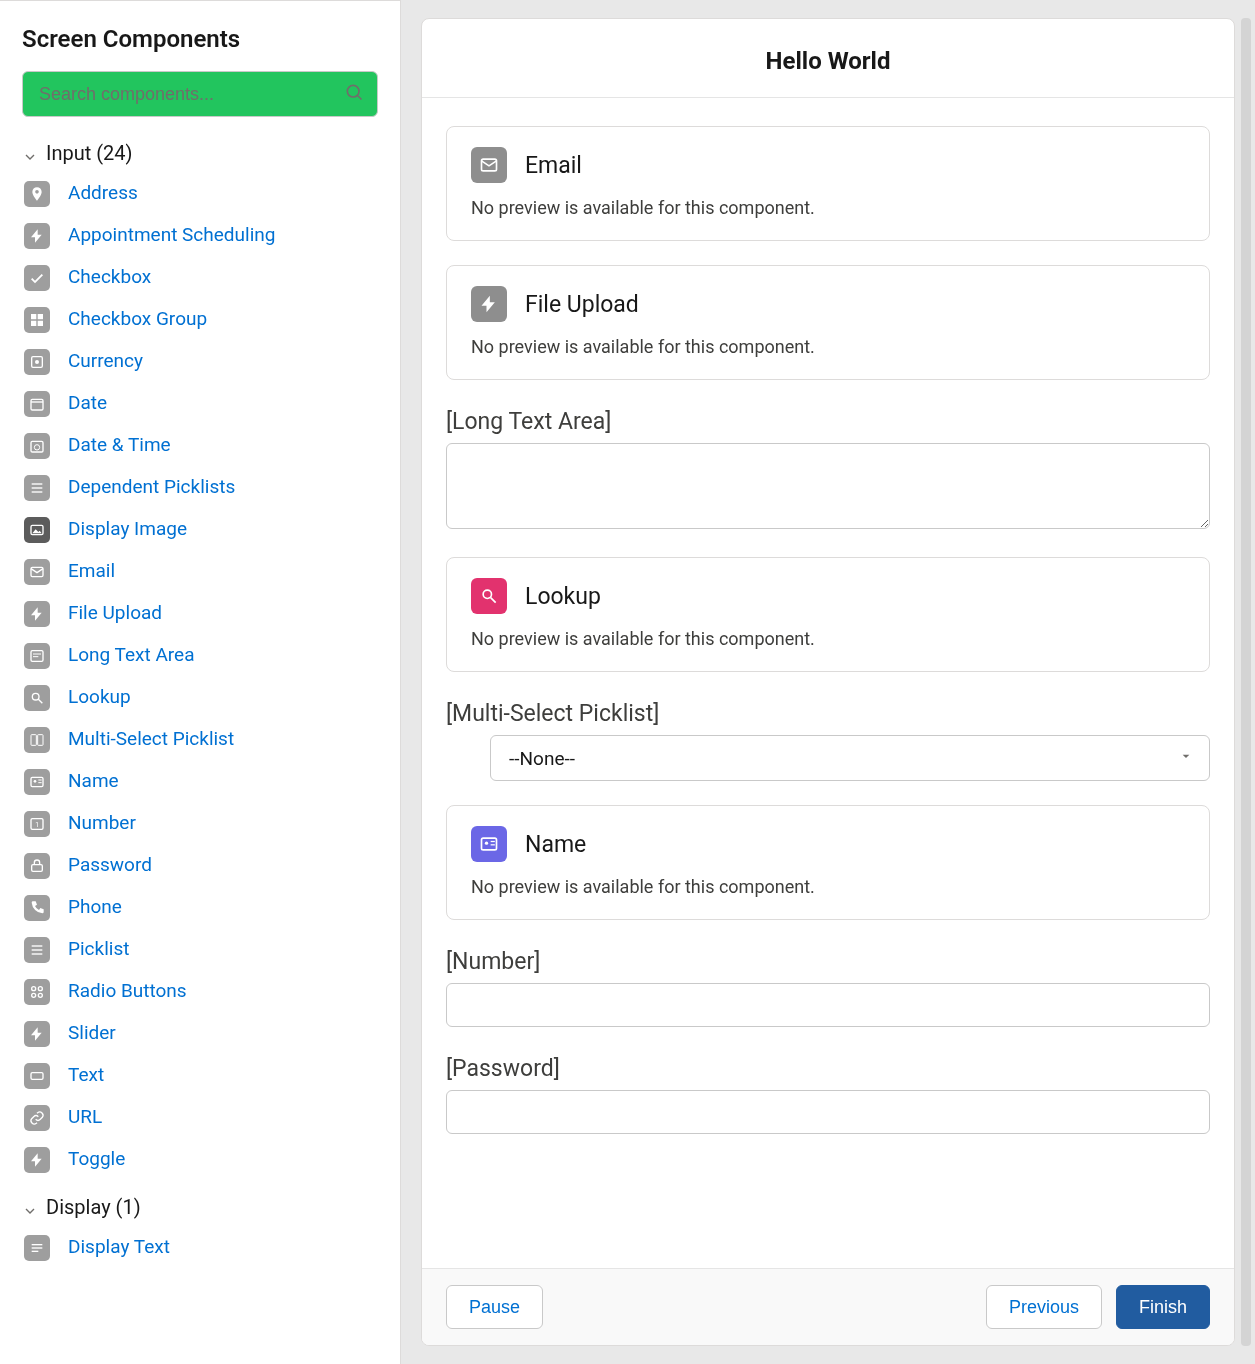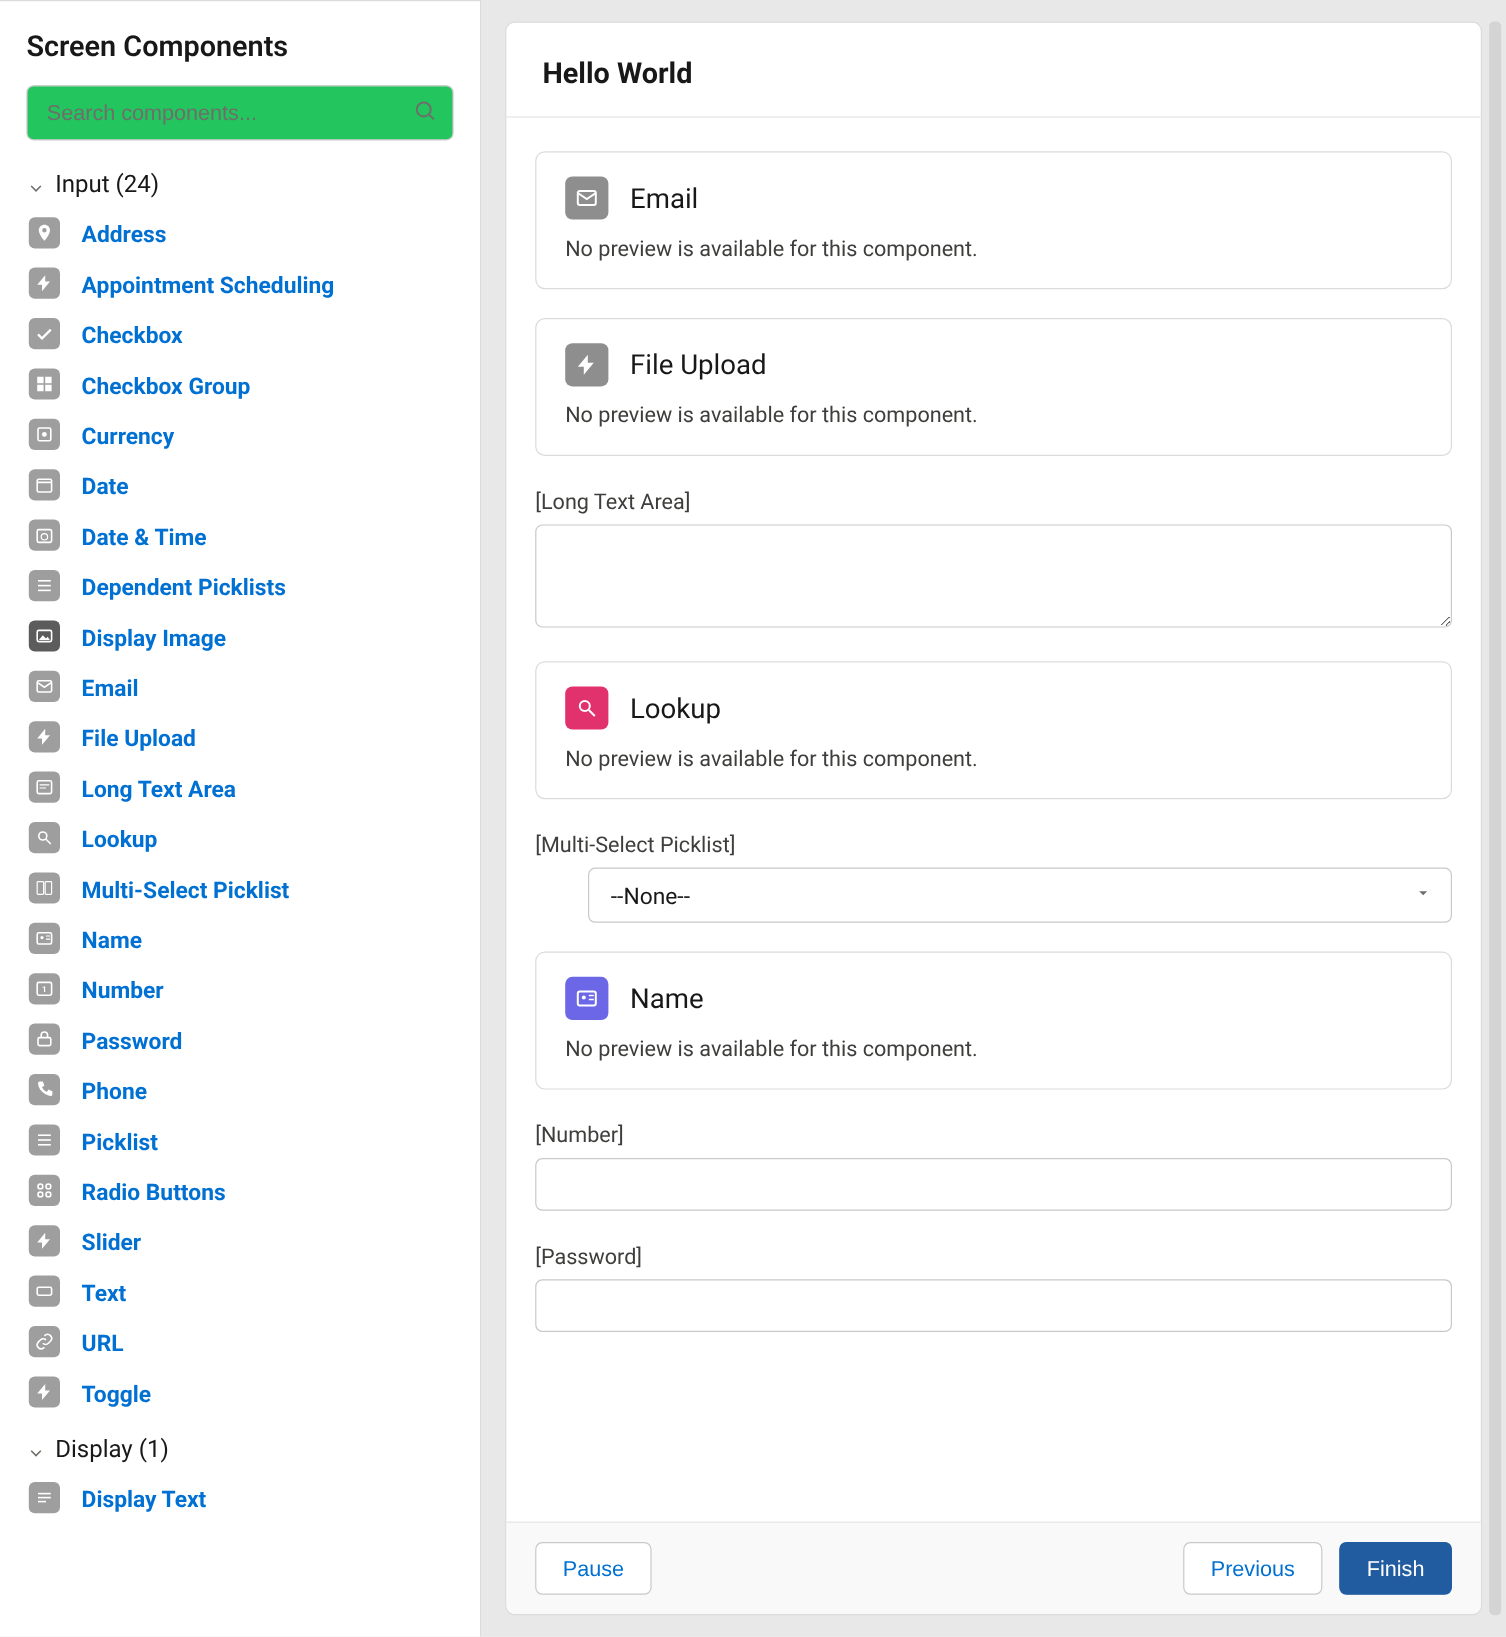--- a/index.html
+++ b/index.html
@@ -68,24 +68,23 @@
     align-items: center;
     justify-content: center;
     color: #706e6b;
   }
   .comp-list {
     list-style: none;
     padding: 0 22px 4px 24px;
   }
   .comp-item {
     display: flex;
-    align-items: flex-end;
+    align-items: flex-start;
     padding: 8px 0;
     cursor: pointer;
-    font-weight: bold;
   }
   .comp-icon {
     width: 26px;
     height: 26px;
     border-radius: 5px;
     background: #9e9e9e;
     display: flex;
     align-items: center;
     justify-content: center;
     margin-right: 18px;
@@ -110,20 +109,21 @@
     border-radius: 8px;
     border: 1px solid #dddbda;
     height: 100%;
     display: flex;
     flex-direction: column;
     overflow: hidden;
   }
   .screen-header {
     padding: 28px 30px 22px 30px;
     border-bottom: 1px solid #e5e5e5;
+    text-align: center;
   }
   .screen-title {
     font-size: 24px;
     font-weight: 700;
     color: #181818;
   }
   .screen-body {
     flex: 1;
     overflow-y: auto;
     padding: 28px 24px 18px 24px;
@@ -157,21 +157,21 @@
     font-size: 23px;
     font-weight: 400;
     color: #181818;
   }
   .preview-msg {
     font-size: 18px;
     color: #3e3e3c;
   }
   .field-block { margin-bottom: 24px; }
   .field-label {
-    font-size: 18px;
+    font-size: 23px;
     color: #3e3e3c;
     margin-bottom: 8px;
     display: block;
     margin-top: 28px;
   }
   .textarea-field {
     width: 100%;
     height: 86px;
     border: 1px solid #c9c9c9;
     border-radius: 6px;

